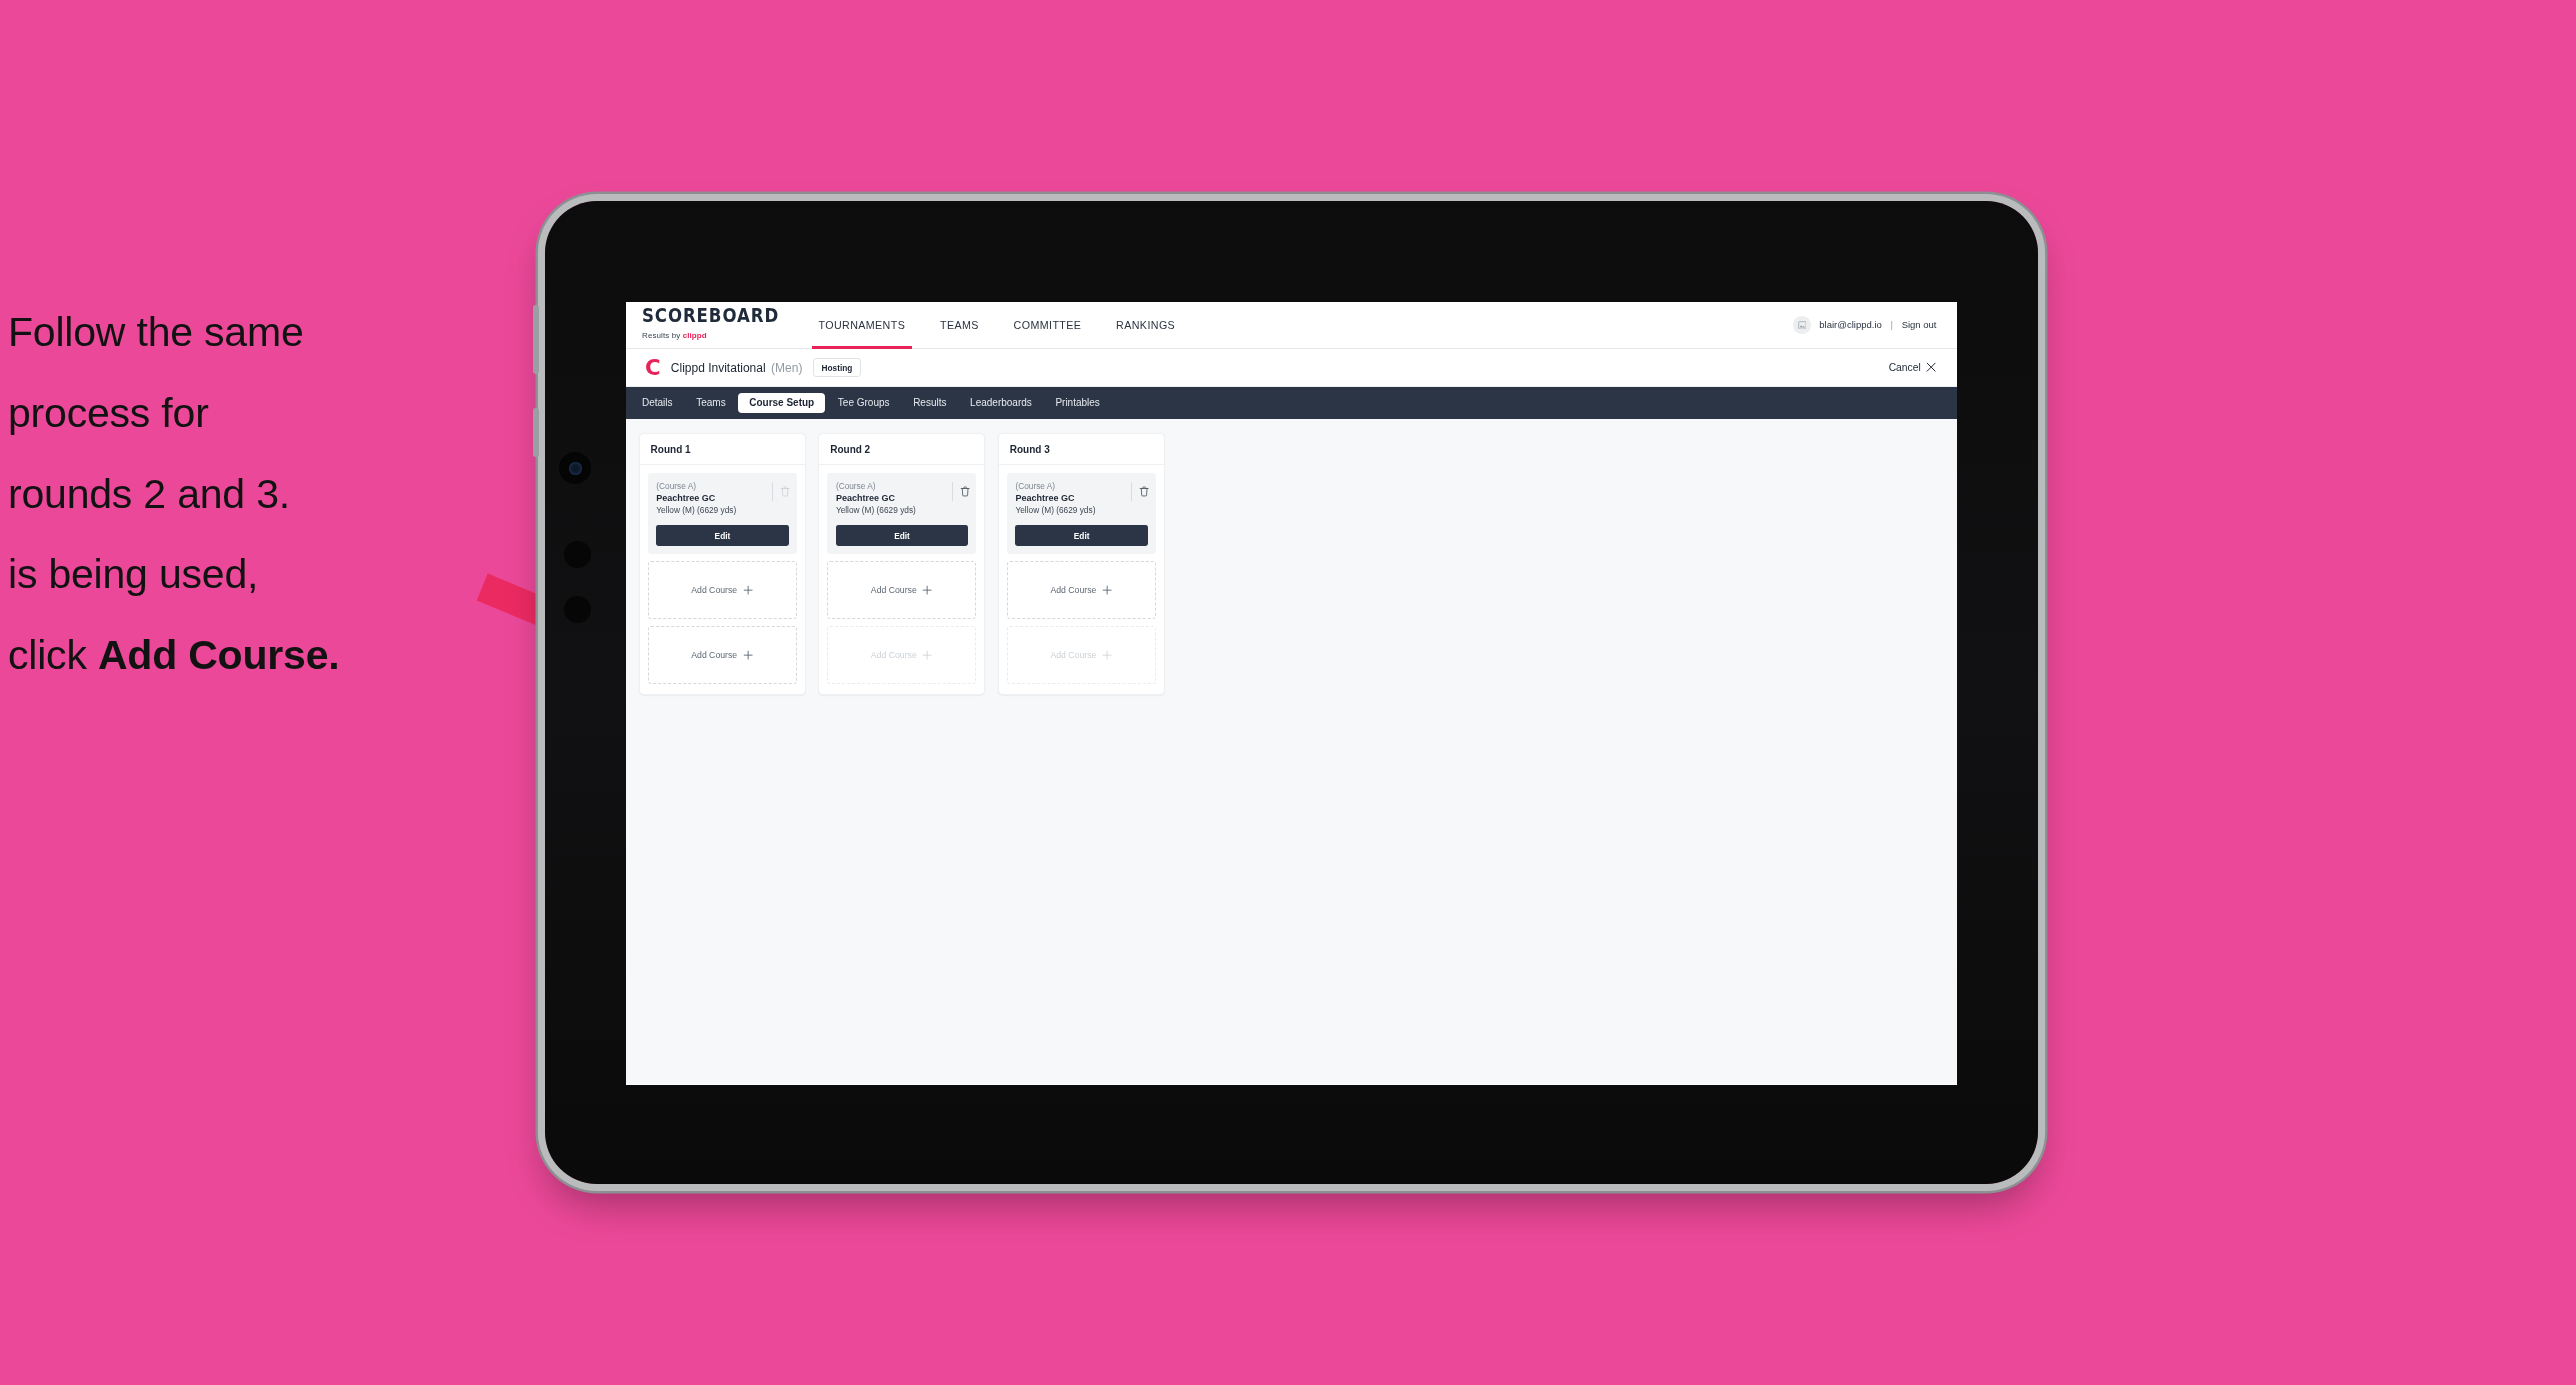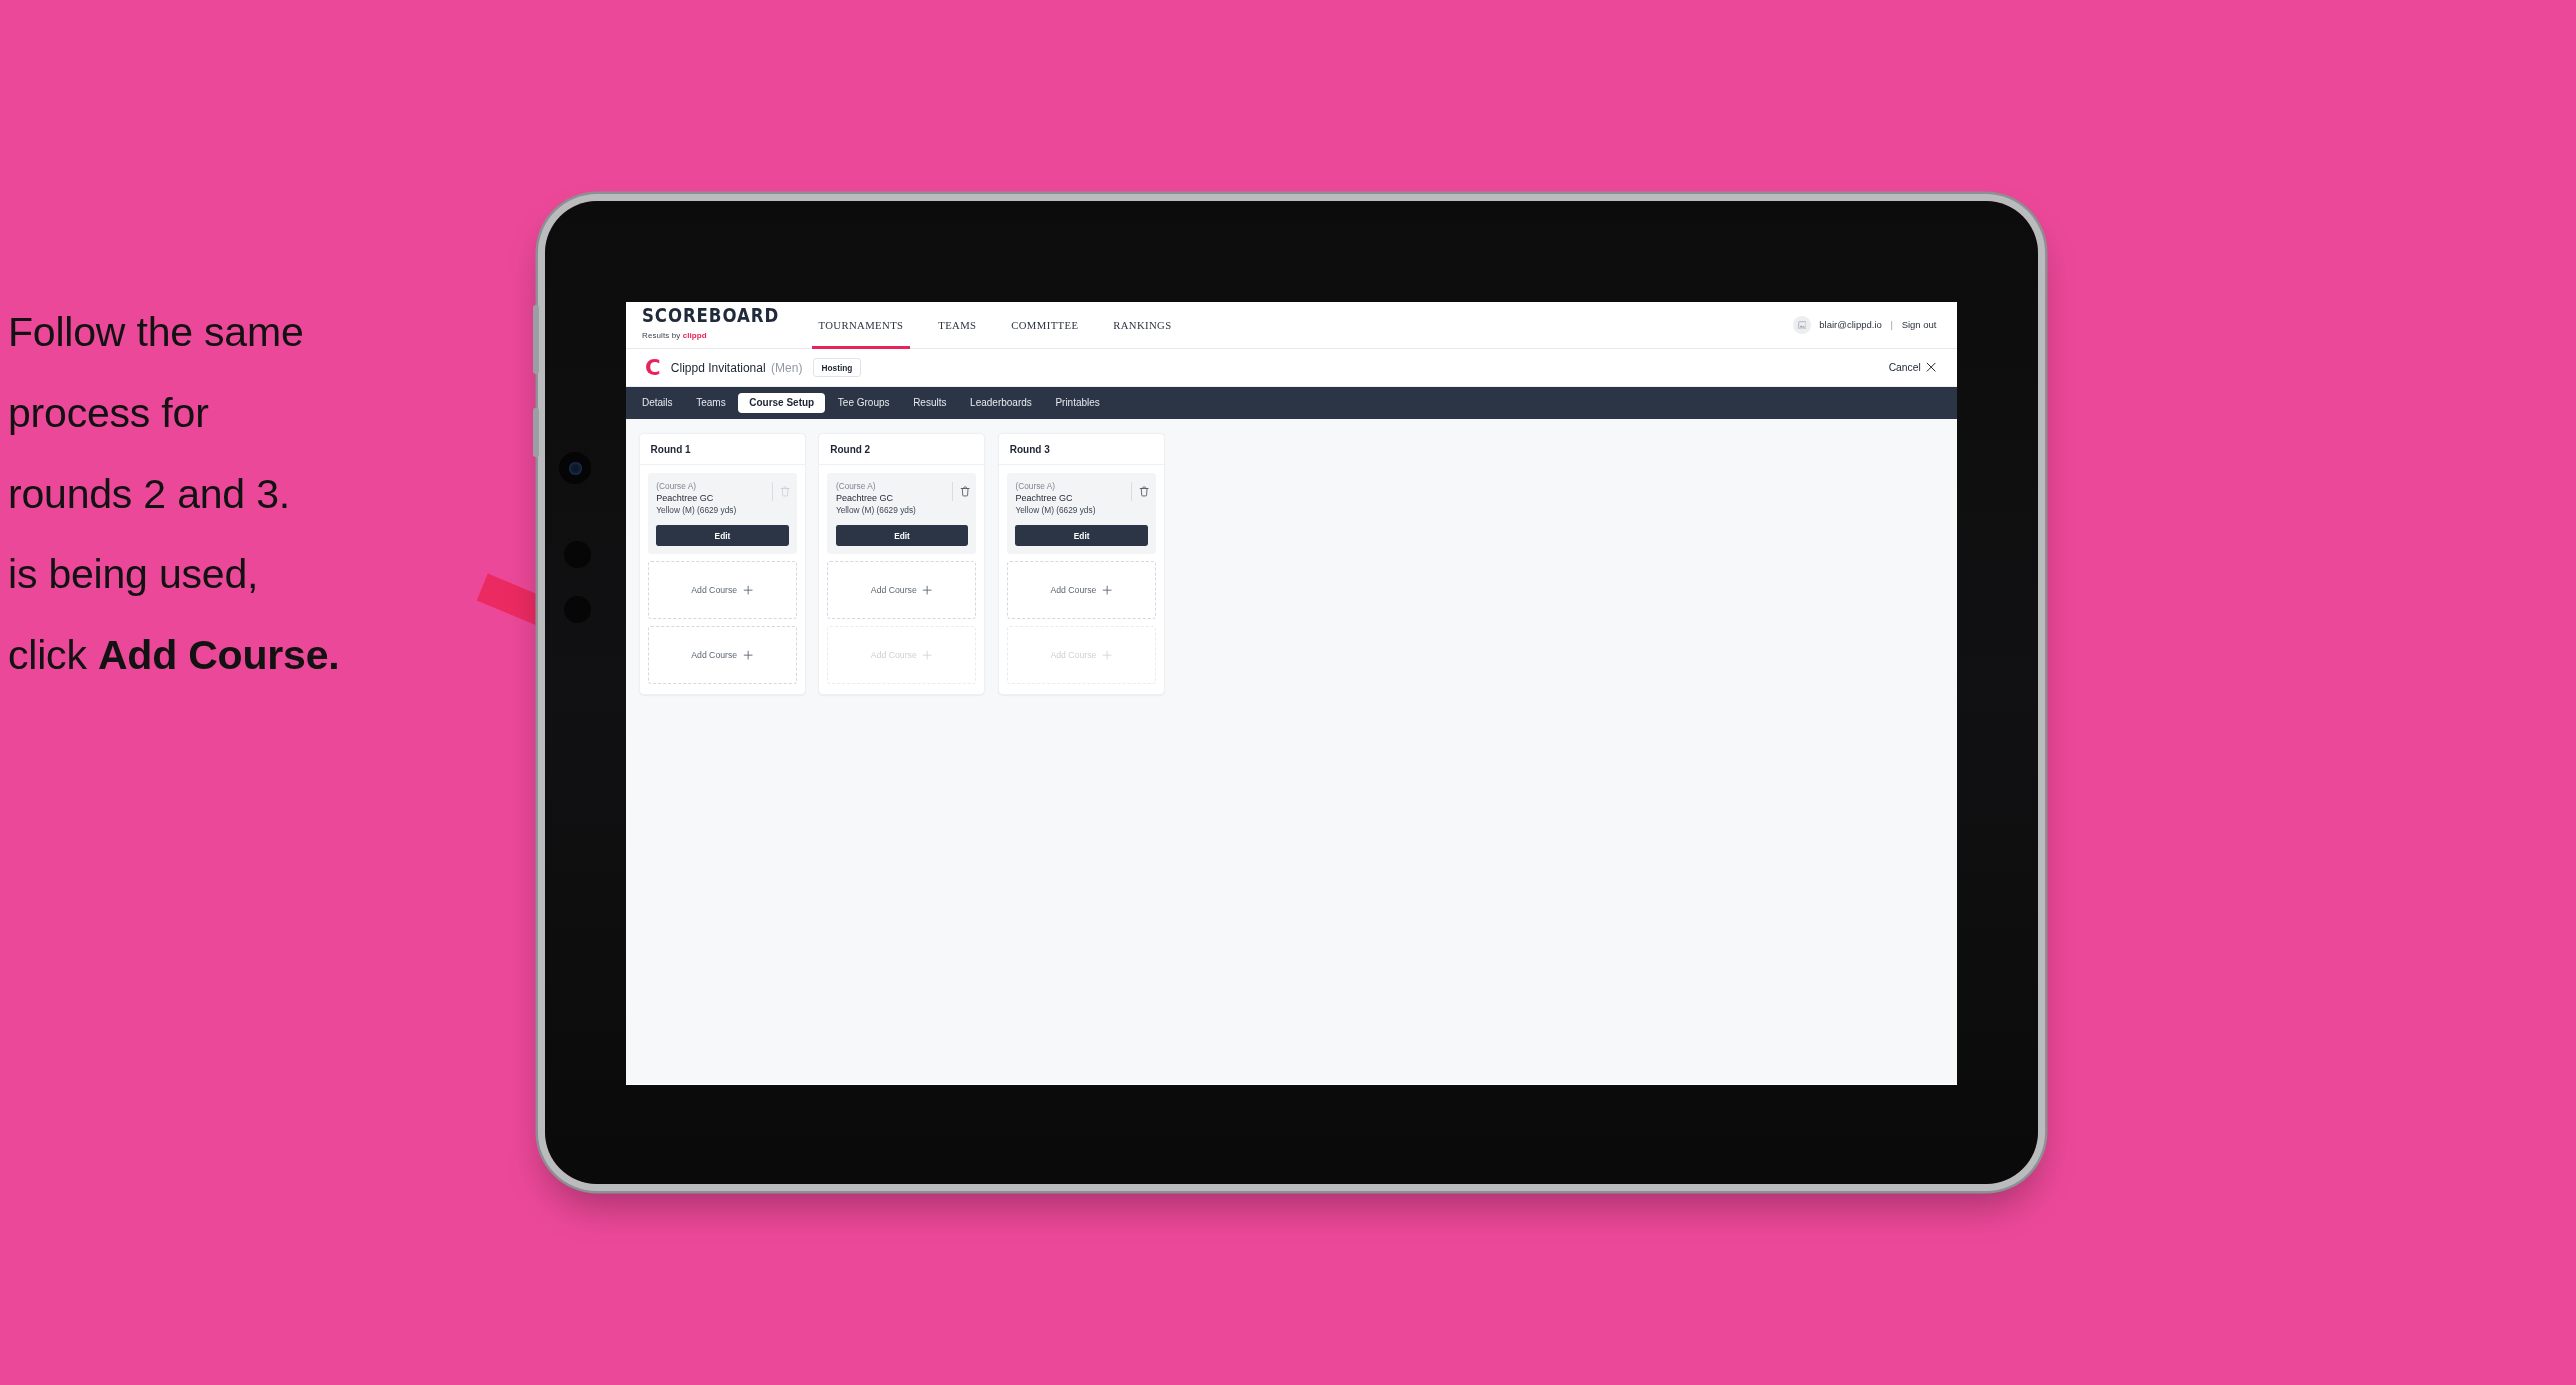--- a/index.html
+++ b/index.html
@@ -72,21 +72,21 @@
     font-family:"DejaVu Sans", sans-serif;
     font-weight:700; font-size:16.6px; letter-spacing:0.9px; color:#1f2a3a;
     line-height:1; transform: scaleY(1.18); transform-origin: left bottom;
   }
   #brand .bp { font-size:8px; color:#3c4552; margin-top:4.7px; letter-spacing:0.1px; }
   #brand .bp .pk { color:#e8235a; font-weight:700; }
 
   .topnav { display:flex; align-items:center; height:100%; }
   .topnav .nv {
     font-size:10.7px; letter-spacing:0.4px; color:#2b3340; padding: 0 17.4px;
-    height:100%; display:flex; align-items:center; position:relative; cursor:pointer;font-family:Liberation Serif, serif;
+    height:100%; display:flex; align-items:center; position:relative; cursor:pointer;
   }
   .topnav .nv.active::after {
     content:""; position:absolute; left:11px; right:11px; bottom:-0.8px; height:2.4px; background:#e8235a;
   }
   #topright { margin-left:auto; display:flex; align-items:center; padding-right:20.5px; gap:8.7px; }
   #avatar {
     width:17.4px; height:17.4px; border-radius:50%; background:#eceef0;
     display:flex; align-items:center; justify-content:center;
   }
   #user-email { font-size:9.5px; color:#2b3340; }
@@ -129,21 +129,21 @@
     width: 167px; background:#ffffff; border:0.8px solid #eef0f2; border-radius:4.7px;
     box-shadow: 0 0.8px 1.6px rgba(20,30,50,.05);
     overflow:hidden; flex:0 0 auto;
   }
   .round-head { padding: 10.3px 11px 8.7px 11px; border-bottom:0.8px solid #eef0f2; }
   .round-title { font-size:10px; color:#1d2533; font-weight:600; }
   .round-body { padding: 8px 8px 9.5px 8px; }
 
   .course-card { background:#f2f4f6; border-radius:3.2px; padding: 8px 8px 8px 8.7px; margin-bottom:7.1px; position:relative; }
   .course-sub { font-size:8.3px; color:#7f8792; line-height:1.35; }
-  .course-name { font-size:9px; color:#1d2533; font-weight:400; line-height:1.45; }
+  .course-name { font-size:9px; color:#1d2533; font-weight:700; line-height:1.45; }
   .course-tee { font-size:8.3px; color:#3f4753; line-height:1.4; }
   .card-tools { position:absolute; right:6.3px; top:8.7px; display:flex; align-items:center; gap:7.1px; }
   .card-div { width:0.8px; height:19px; background:#d9dde2; }
   .edit-btn {
     margin-top:8px; background:#2b3546; color:#ffffff; font-size:8.3px; font-weight:700;
     text-align:center; border-radius:2.4px; padding:5.5px 0; cursor:pointer;
   }
 
   .add-box {
     border:0.8px dashed #d3d8de; border-radius:3.2px; height: 58px; margin-bottom:7.1px;

